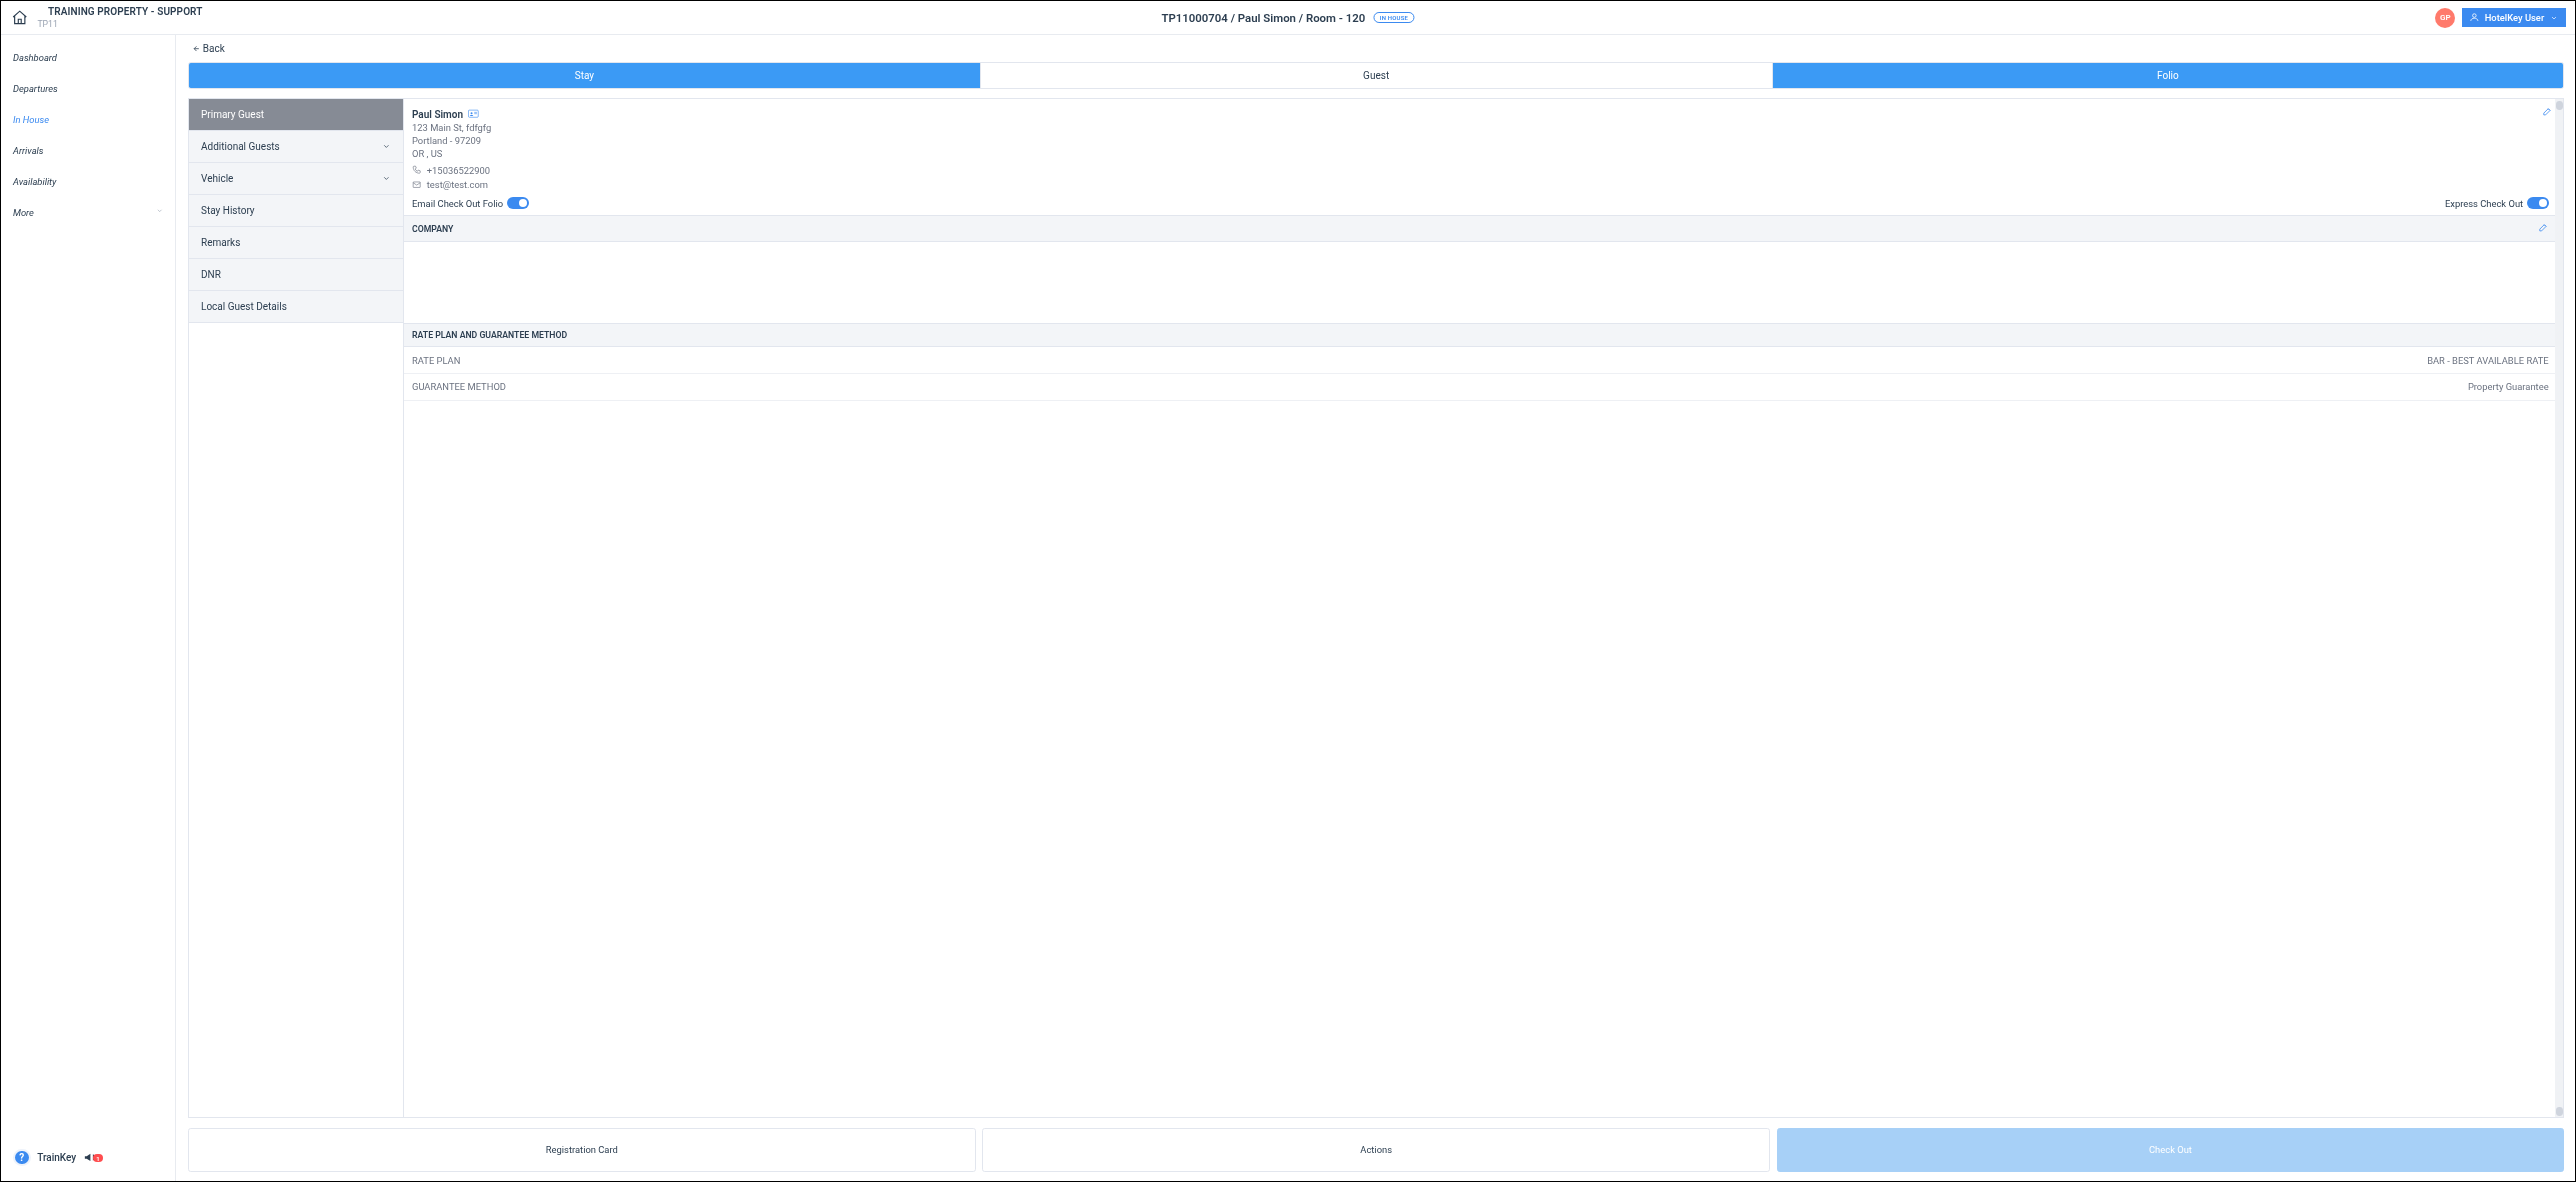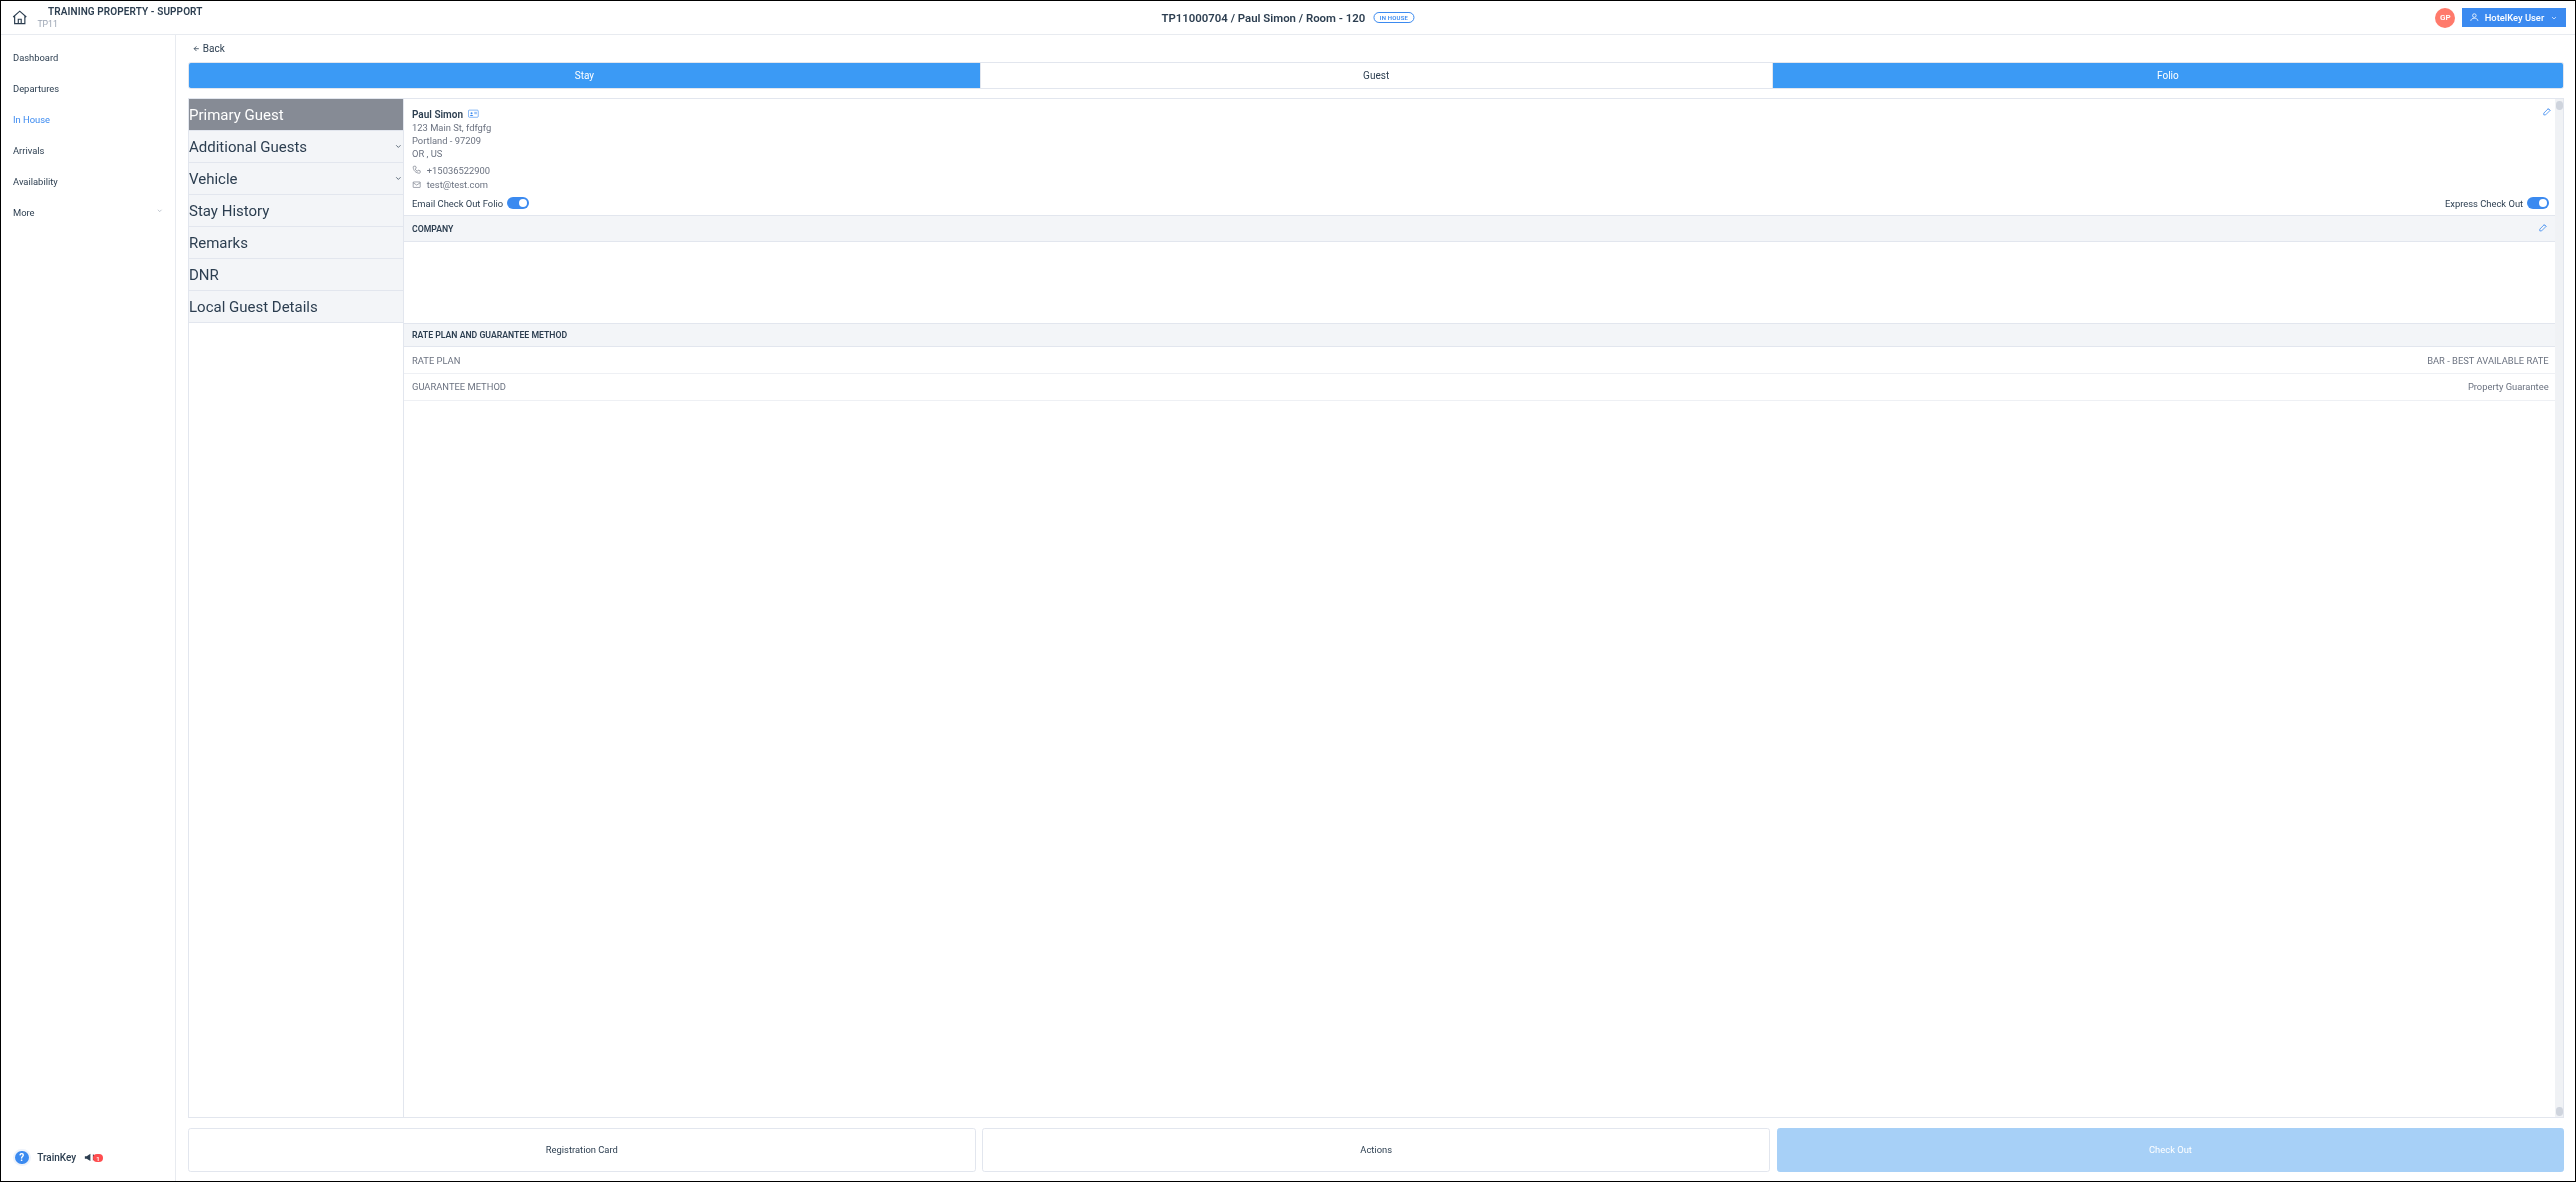--- a/index.html
+++ b/index.html
@@ -66,21 +66,21 @@
   .sidebar {
     width: 175px; min-width: 175px;
     border-right: 0.7px solid #e8ebf0;
     display: flex; flex-direction: column;
     padding-top: 6.7px;
   }
   .side-item {
     padding: 10px 12px;
     font-size: 9.4px; color: #2c3e50;
     cursor: pointer;
-    display: flex; align-items: flex-start; justify-content: space-between;
+    display: flex; align-items: flex-start; justify-content: space-between; font-style: italic;
   }
   .side-item.active { color: #3b8af0; }
   .side-item .chev { width: 7.4px; height: 7.4px; stroke: #9aa3b2; }
 
   .sidebar-footer {
     margin-top: auto;
     padding: 9.4px 12px 14.8px;
     display: flex; align-items: center; gap: 6.7px;
   }
   .help-circle {
@@ -117,21 +117,21 @@
   .tab:last-child { border-right: none; }
   .tab.white { background: #fff; color: #2c3e50; }
   .tab.blue  { background: #3b9af5; color: #fff; }
 
   .content-row { flex: 1; display: flex; min-height: 0; border: 0.7px solid #e2e6ee; position: relative; }
 
   
   .gnav { width: 215px; min-width: 215px; display: flex; flex-direction: column; background: #fff; border-right: 0.7px solid #e2e6ee; }
   .gnav-item {
     height: 32px; display: flex; align-items: center; justify-content: space-between;
-    padding: 0 0; font-size: 15px; color: #2c3e50;
+    padding: 0 12px; font-size: 10px; color: #2c3e50;
     border-bottom: 0.7px solid #e2e6ee; background: #f3f5f8; cursor: pointer;
   }
   .gnav-item.active { background: #868b95; color: #fff; }
   .gnav-item .chev { width: 8.7px; height: 8.7px; stroke: #2c3e50; }
   .gnav-fill { flex: 1; background: #fff; }
 
   
   .detail { flex: 1; display: flex; flex-direction: column; overflow-y: auto; padding-right: 6.7px; }
 
   .guest-block { padding: 9.4px 8px 6.7px; display: flex; flex-direction: column; gap: 2px; position: relative; }

